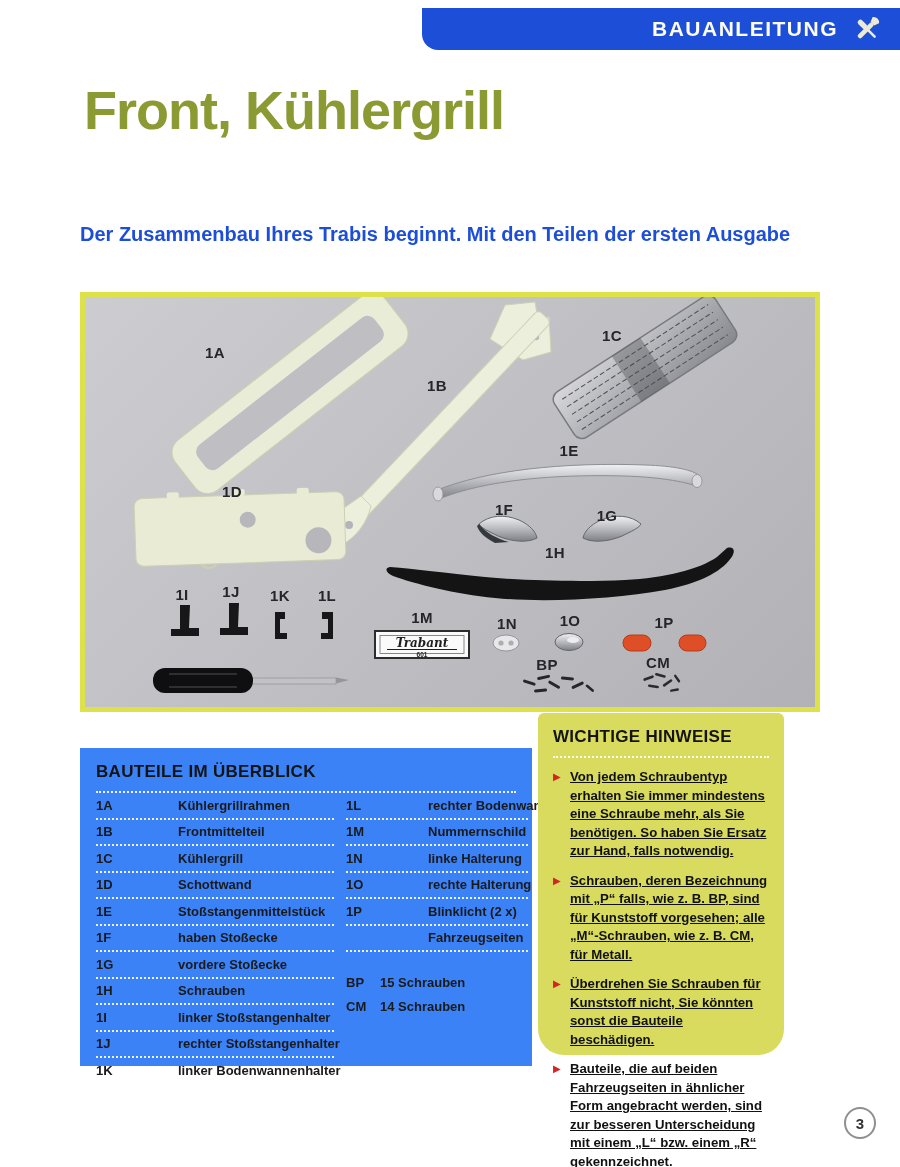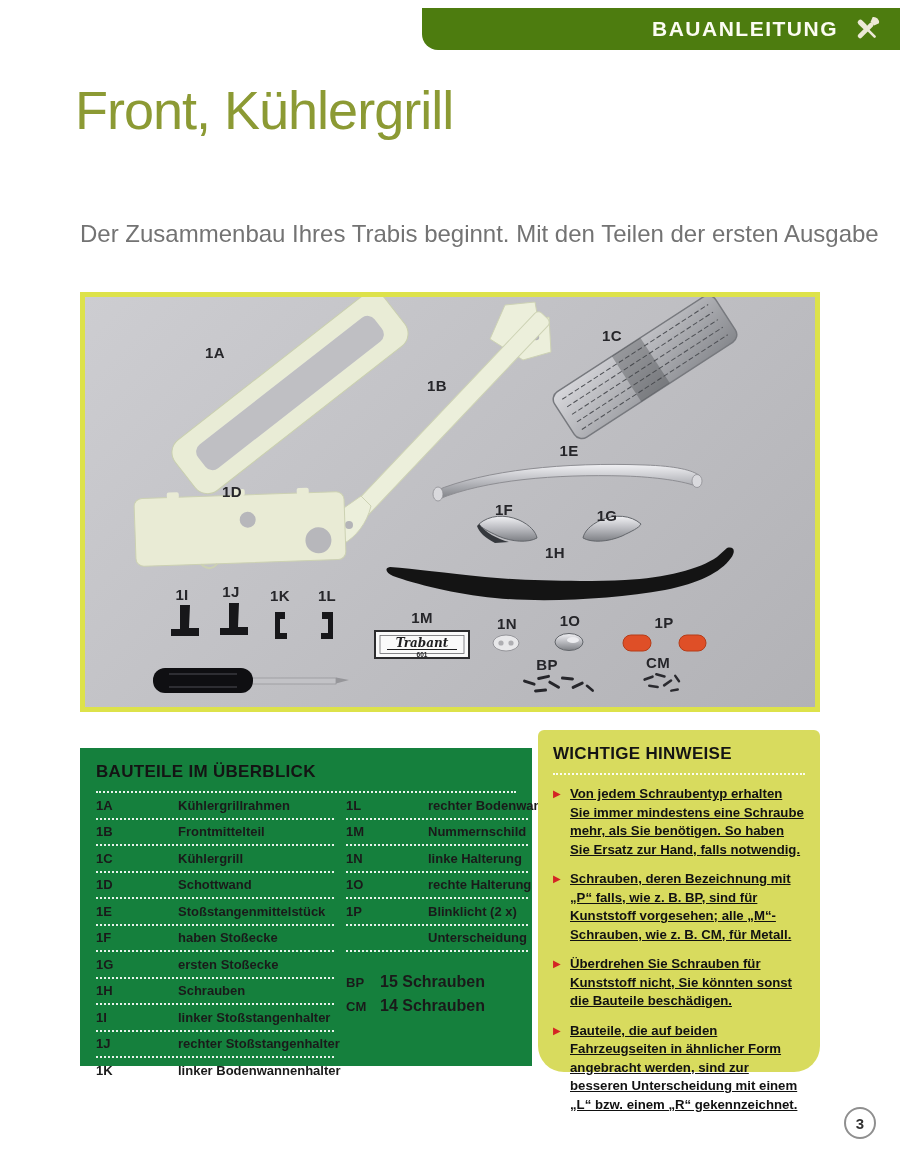--- a/index.html
+++ b/index.html
@@ -3,59 +3,59 @@
 <meta charset="utf-8">
 <style>
   html,body{margin:0;padding:0;background:#ffffff;}
   .page{
     position:relative;width:900px;height:1167px;background:#ffffff;overflow:hidden;
     font-family:"Liberation Sans", sans-serif;color:#1a1a1a;
   }
   
   .hbar{
     position:absolute;left:422px;top:8px;width:478px;height:42px;
-    background:#4d7c0f;border-radius:0 0 0 16px;
+    background:#1d4ed8;border-radius:0 0 0 16px;
     display:flex;align-items:center;justify-content:flex-end;padding-right:16px;box-sizing:border-box;gap:12px;
   }
   .hbar .hlabel{color:#fcfcf2;font-size:21px;font-weight:800;letter-spacing:1.5px;}
   
-  .title{position:absolute;left:75px;top:82px;color:#8c9a34;font-size:54px;font-weight:400;line-height:57px;letter-spacing:-1px;}
-  .intro{position:absolute;left:80px;top:220px;color:#737373;font-size:24px;font-weight:400;line-height:28px;}
+  .title{position:absolute;left:84px;top:82px;color:#8c9a34;font-size:54px;font-weight:700;line-height:57px;letter-spacing:-1px;}
+  .intro{position:absolute;left:80px;top:220px;color:#1d4ed8;font-size:20px;font-weight:700;line-height:28px;}
   
   .photo{
     position:absolute;left:80px;top:292px;width:740px;height:420px;box-sizing:border-box;
     border:5px solid #dde24a;
     background:linear-gradient(135deg,#cdcdd1 0%,#c1c1c5 45%,#b2b2b6 100%);
   }
   .photo svg{position:absolute;left:0;top:0;}
   .plabel{
     position:absolute;transform:translate(-50%,-50%);
     font-size:15px;font-weight:800;color:#26262a;white-space:nowrap;letter-spacing:0.3px;
   }
   
   .box-parts{
     position:absolute;left:80px;top:748px;width:452px;height:318px;
-    background:#15803d;box-sizing:border-box;padding:14px 16px 0 16px;
+    background:#3b82f6;box-sizing:border-box;padding:14px 16px 0 16px;
   }
   .box-hints{
-    position:absolute;left:538px;top:730px;width:282px;height:342px;
+    position:absolute;left:538px;top:713px;width:246px;height:342px;
     background:#d8db5e;border-radius:6px 6px 26px 26px;box-sizing:border-box;padding:14px 15px 0 15px;
   }
   .boxhead{font-size:17px;font-weight:800;letter-spacing:0.3px;color:#141414;
     padding-bottom:9px;border-bottom:2px dotted rgba(255,255,255,0.9);}
   .cols{display:flex;}
   .col1{width:238px;}
   .col2{width:182px;margin-left:12px;}
   .prow{height:24.5px;display:flex;align-items:center;border-bottom:2px dotted rgba(255,255,255,0.9);}
   .prow .code{width:34px;font-weight:800;font-size:13px;flex:none;}
   .prow .pname{font-size:13px;font-weight:600;white-space:nowrap;padding-left:48px;}
   .screws{margin-top:18px;}
   .srow{height:24px;display:flex;align-items:center;}
   .srow .code{width:34px;font-weight:800;font-size:13px;flex:none;}
-  .srow .pname{font-size:16px;font-weight:600;}
+  .srow .pname{font-size:13px;font-weight:600;}
   
   .hintlist{margin-top:10px;}
   .hint{display:flex;margin-bottom:11px;}
   .hint .tri{color:#d42424;font-size:10px;flex:none;width:17px;padding-top:3px;}
   .hint .htext{font-size:13.2px;font-weight:600;line-height:18.5px;color:#111;text-decoration:underline;}
   
   .pagenum{
     position:absolute;left:844px;top:1107px;width:32px;height:32px;border:2px solid #8f8f8f;
     border-radius:50%;box-sizing:border-box;display:flex;align-items:center;justify-content:center;
     font-size:15px;font-weight:700;color:#333;background:#fff;
@@ -258,21 +258,21 @@
         <div class="prow">
             <span class="code">1E</span>
             <span class="pname">Stoßstangenmittelstück</span>
           </div>
         <div class="prow">
             <span class="code">1F</span>
             <span class="pname">haben Stoßecke</span>
           </div>
         <div class="prow">
             <span class="code">1G</span>
-            <span class="pname">ersten Stoßecke</span>
+            <span class="pname">vordere Stoßecke</span>
           </div>
         <div class="prow">
             <span class="code">1H</span>
             <span class="pname">Schrauben</span>
           </div>
         <div class="prow">
             <span class="code">1I</span>
             <span class="pname">linker Stoßstangenhalter</span>
           </div>
         <div class="prow">
@@ -300,21 +300,21 @@
         <div class="prow">
             <span class="code">1O</span>
             <span class="pname">rechte Halterung</span>
           </div>
         <div class="prow">
             <span class="code">1P</span>
             <span class="pname">Blinklicht (2 x)</span>
           </div>
         <div class="prow">
             <span class="code"></span>
-            <span class="pname">Unterscheidung</span>
+            <span class="pname">Fahrzeugseiten</span>
           </div>
         <div class="screws">
           <div class="srow">
               <span class="code">BP</span>
               <span class="pname">15 Schrauben</span>
             </div>
           <div class="srow">
               <span class="code">CM</span>
               <span class="pname">14 Schrauben</span>
             </div>

